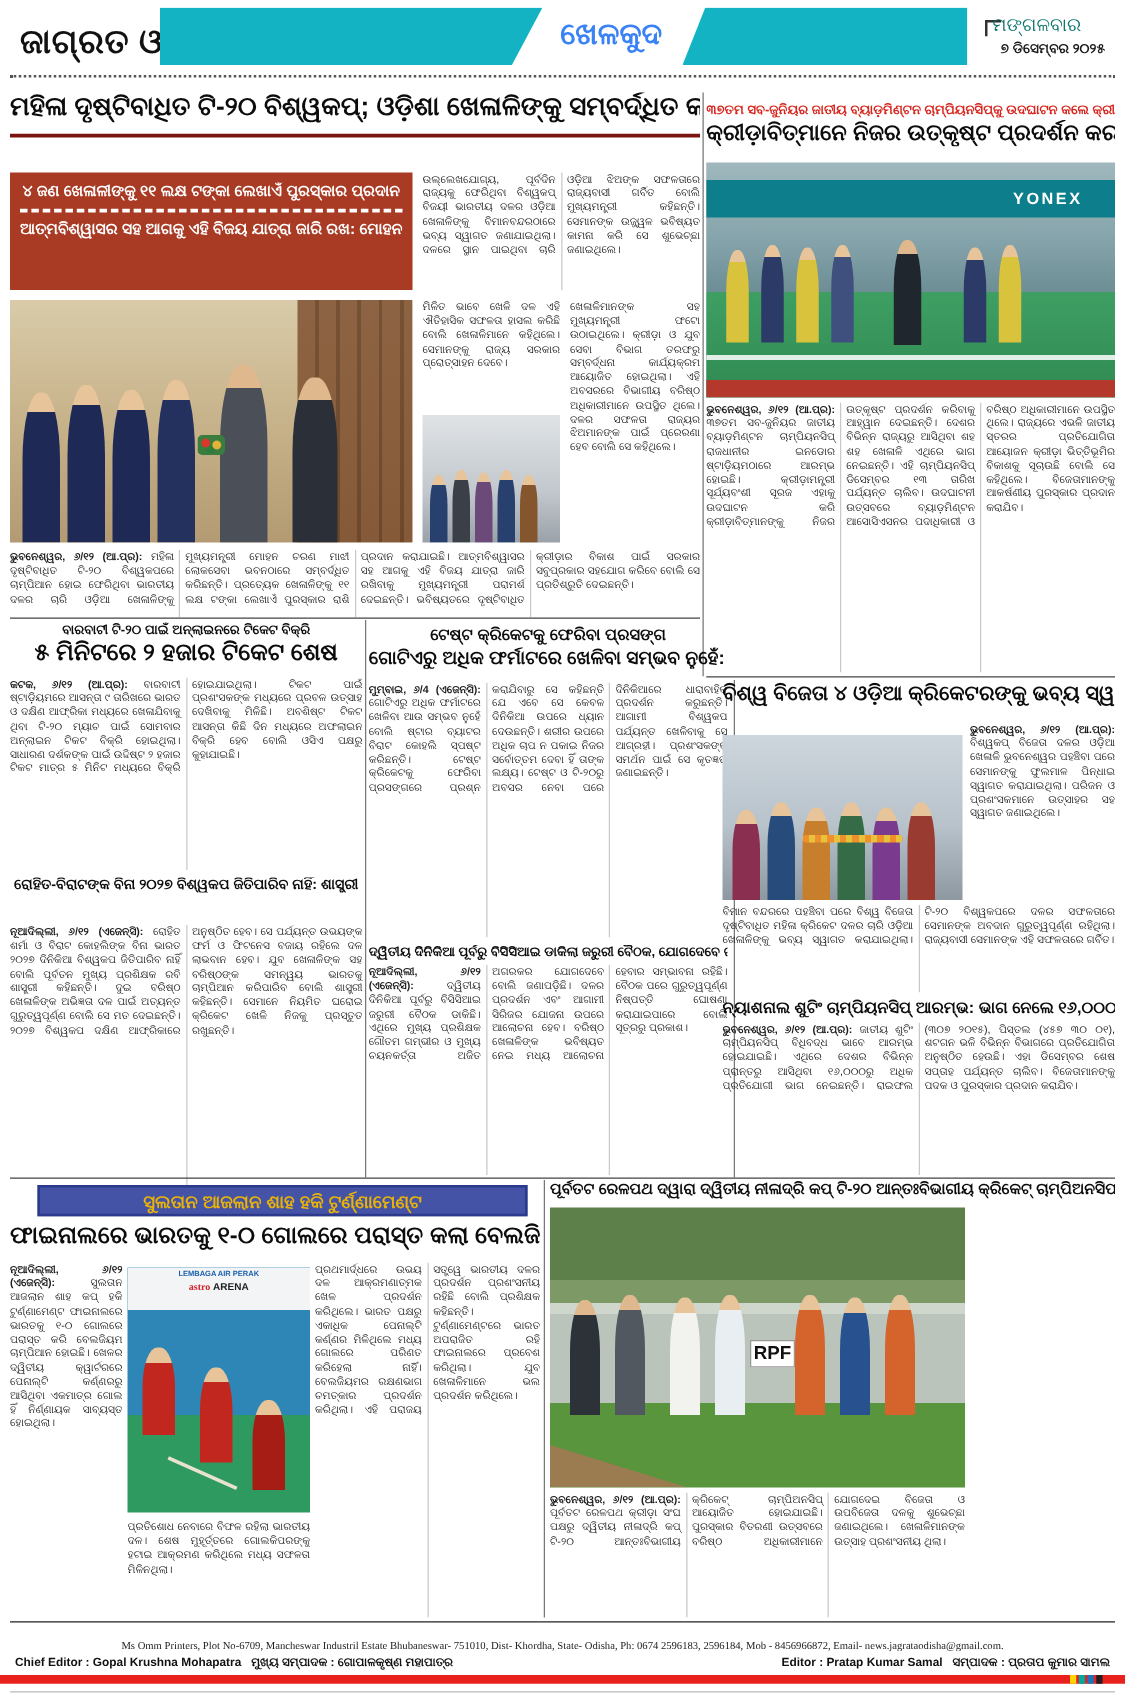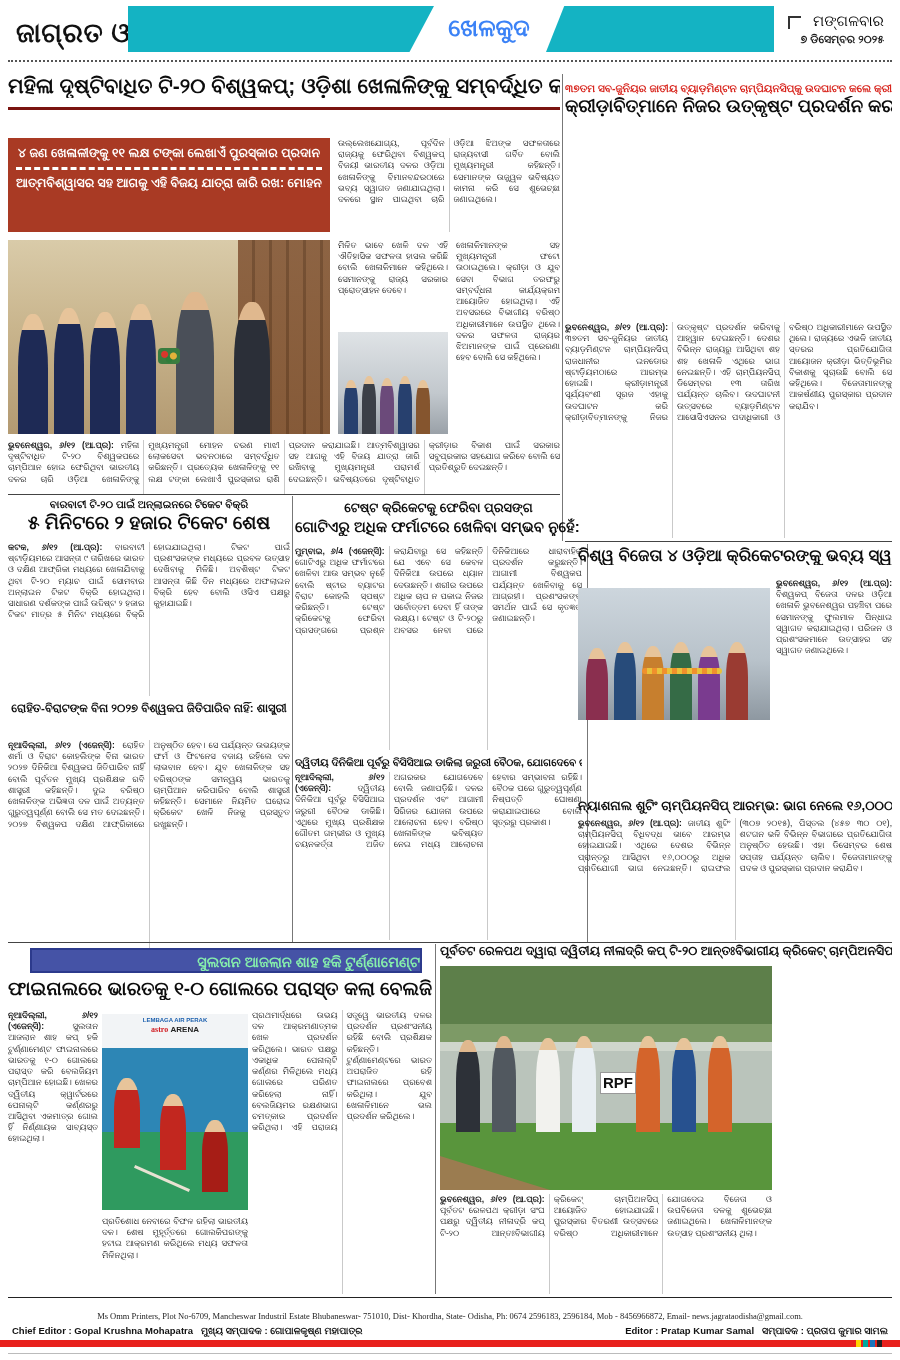--- a/index.html
+++ b/index.html
@@ -24,21 +24,21 @@
 </head>
 <body>
 
 <div class="page">
 
   <div class="abs" style="left:16px;top:18px;font-size:27px;font-weight:800;letter-spacing:0.5px;">ଜାଗ୍ରତ ଓଡ଼ିଶା</div>
   <div class="abs teal-band" style="left:128px;top:6px;width:306px;height:46px;clip-path:polygon(0 0,100% 0,92% 100%,0 100%);"></div>
   <div class="abs" style="left:436px;top:14px;width:106px;text-align:center;font-size:24px;font-weight:bold;color:#3b82f6;">ଖେଳକୁଦ</div>
   <div class="abs teal-band" style="left:546px;top:6px;width:228px;height:46px;clip-path:polygon(8% 0,100% 0,100% 100%,0 100%);"></div>
   <div class="abs" style="left:788px;top:16px;width:11px;height:11px;border-left:2px solid #333;border-top:2px solid #333;"></div>
-  <div class="abs" style="right:16px;top:12px;width:90px;text-align:right;font-size:15px;color:#000000;">ମଙ୍ଗଳବାର</div>
+  <div class="abs" style="right:16px;top:12px;width:90px;font-size:15px;color:#0f766e;">ମଙ୍ଗଳବାର</div>
   <div class="abs" style="right:16px;top:33px;width:120px;text-align:right;font-size:11px;font-weight:bold;color:#1a1a1a;">୭ ଡିସେମ୍ବର ୨୦୨୫</div>
   <div class="dotted" style="left:8px;top:60px;width:884px;"></div>
 
   <div class="abs hl nowrap" style="left:8px;top:74px;width:552px;font-size:21px;">ମହିଳା ଦୃଷ୍ଟିବାଧିତ ଟି-୨୦ ବିଶ୍ୱକପ୍; ଓଡ଼ିଶା ଖେଳାଳିଙ୍କୁ ସମ୍ବର୍ଦ୍ଧିତ କଲେ ମୁଖ୍ୟମନ୍ତ୍ରୀ</div>
   <div class="abs" style="left:8px;top:107px;width:552px;height:3px;background:#7a1410;"></div>
 
   <div class="abs" style="left:8px;top:138px;width:322px;height:94px;background:#a93a24;color:#fff;box-sizing:border-box;padding:8px 8px;">
     <div class="center" style="font-size:12.5px;font-weight:bold;white-space:nowrap;overflow:hidden;">୪ ଜଣ ଖେଳାଳୀଙ୍କୁ ୧୧ ଲକ୍ଷ ଟଙ୍କା ଲେଖାଏଁ ପୁରସ୍କାର ପ୍ରଦାନ</div>
     <div style="border-top:3px dashed #fff;margin:6px 0;"></div>
     <div class="center" style="font-size:12.5px;font-weight:bold;white-space:nowrap;overflow:hidden;">ଆତ୍ମବିଶ୍ୱାସର ସହ ଆଗକୁ ଏହି ବିଜୟ ଯାତ୍ରା ଜାରି ରଖ: ମୋହନ ମାଝୀ</div>
@@ -73,20 +73,34 @@
     <span class="byline">ଭୁବନେଶ୍ୱର, ୬/୧୨ (ଆ.ପ୍ର):</span>
     <span>ମହିଳା ଦୃଷ୍ଟିବାଧିତ ଟି-୨୦ ବିଶ୍ୱକପରେ ଚାମ୍ପିଆନ ହୋଇ ଫେରିଥିବା ଭାରତୀୟ ଦଳର ଚାରି ଓଡ଼ିଆ ଖେଳାଳିଙ୍କୁ ମୁଖ୍ୟମନ୍ତ୍ରୀ ମୋହନ ଚରଣ ମାଝୀ ଲୋକସେବା ଭବନଠାରେ ସମ୍ବର୍ଦ୍ଧିତ କରିଛନ୍ତି। ପ୍ରତ୍ୟେକ ଖେଳାଳିଙ୍କୁ ୧୧ ଲକ୍ଷ ଟଙ୍କା ଲେଖାଏଁ ପୁରସ୍କାର ରାଶି ପ୍ରଦାନ କରାଯାଇଛି। ଆତ୍ମବିଶ୍ୱାସର ସହ ଆଗକୁ ଏହି ବିଜୟ ଯାତ୍ରା ଜାରି ରଖିବାକୁ ମୁଖ୍ୟମନ୍ତ୍ରୀ ପରାମର୍ଶ ଦେଇଛନ୍ତି। ଭବିଷ୍ୟତରେ ଦୃଷ୍ଟିବାଧିତ କ୍ରୀଡ଼ାର ବିକାଶ ପାଇଁ ସରକାର ସବୁପ୍ରକାର ସହଯୋଗ କରିବେ ବୋଲି ସେ ପ୍ରତିଶ୍ରୁତି ଦେଇଛନ୍ତି।</span>
   </div>
 
   <div class="rule-h" style="left:8px;top:494px;width:552px;"></div>
   <div class="rule-v" style="left:562px;top:74px;height:467px;"></div>
 
   <div class="abs kicker-red center nowrap" style="left:565px;top:82px;width:327px;font-size:10.5px;">୩୭ତମ ସବ-ଜୁନିୟର ଜାତୀୟ ବ୍ୟାଡ଼ମିଣ୍ଟନ ଚାମ୍ପିୟନସିପ୍‌କୁ ଉଦଘାଟନ କଲେ କ୍ରୀଡ଼ାମନ୍ତ୍ରୀ</div>
   <div class="abs hl center nowrap" style="left:565px;top:96px;width:327px;font-size:18px;">କ୍ରୀଡ଼ାବିତ୍‌ମାନେ ନିଜର ଉତ୍କୃଷ୍ଟ ପ୍ରଦର୍ଶନ କରନ୍ତୁ: ସୂର୍ଯ୍ୟବଂଶୀ</div>
 
+  <div class="photo" style="left:565px;top:130px;width:327px;height:188px;background:linear-gradient(180deg,#9fb7bd 0%,#88a6ad 30%,#6d8e95 55%,#3f9f63 55%,#2f8a52 100%);">
+    <div class="abs" style="left:0;top:14px;width:100%;height:30px;background:#0d7f8c;">
+      <span class="abs" style="right:26px;top:7px;color:#fff;font-weight:bold;font-size:13px;letter-spacing:2px;">YONEX</span>
+    </div>
+    <div class="fig" style="left:16px;width:18px;height:74px;bottom:44px;background:linear-gradient(#e7c49a 0 10px,#d9c23c 10px);"></div>
+    <div class="fig" style="left:44px;width:18px;height:78px;bottom:44px;background:linear-gradient(#e7c49a 0 10px,#2b3a66 10px);"></div>
+    <div class="fig" style="left:72px;width:18px;height:76px;bottom:44px;background:linear-gradient(#e7c49a 0 10px,#d9c23c 10px);"></div>
+    <div class="fig" style="left:100px;width:18px;height:78px;bottom:44px;background:linear-gradient(#e7c49a 0 10px,#40507e 10px);"></div>
+    <div class="fig" style="left:150px;width:22px;height:84px;bottom:42px;background:linear-gradient(#e0b88e 0 11px,#20262e 11px);"></div>
+    <div class="fig" style="left:206px;width:18px;height:76px;bottom:44px;background:linear-gradient(#e7c49a 0 10px,#2b3a66 10px);"></div>
+    <div class="fig" style="left:234px;width:18px;height:78px;bottom:44px;background:linear-gradient(#e7c49a 0 10px,#d9c23c 10px);"></div>
+    <div class="abs" style="left:0;bottom:30px;width:100%;height:4px;background:#fff;opacity:.85;"></div>
+    <div class="abs" style="left:0;bottom:0;width:100%;height:14px;background:#b5382c;"></div>
+  </div>
 
   <div class="abs body-text" style="left:565px;top:322px;width:327px;height:216px;column-count:3;">
     <span class="byline">ଭୁବନେଶ୍ୱର, ୬/୧୨ (ଆ.ପ୍ର):</span>
     <span>୩୭ତମ ସବ-ଜୁନିୟର ଜାତୀୟ ବ୍ୟାଡ଼ମିଣ୍ଟନ ଚାମ୍ପିୟନସିପ୍ ରାଜଧାନୀର ଇନଡୋର ଷ୍ଟାଡ଼ିୟମଠାରେ ଆରମ୍ଭ ହୋଇଛି। କ୍ରୀଡ଼ାମନ୍ତ୍ରୀ ସୂର୍ଯ୍ୟବଂଶୀ ସୂରଜ ଏହାକୁ ଉଦଘାଟନ କରି କ୍ରୀଡ଼ାବିତ୍‌ମାନଙ୍କୁ ନିଜର ଉତ୍କୃଷ୍ଟ ପ୍ରଦର୍ଶନ କରିବାକୁ ଆହ୍ୱାନ ଦେଇଛନ୍ତି। ଦେଶର ବିଭିନ୍ନ ରାଜ୍ୟରୁ ଆସିଥିବା ଶହ ଶହ ଖେଳାଳି ଏଥିରେ ଭାଗ ନେଇଛନ୍ତି। ଏହି ଚାମ୍ପିୟନସିପ୍ ଡିସେମ୍ବର ୧୩ ତାରିଖ ପର୍ଯ୍ୟନ୍ତ ଚାଲିବ। ଉଦଘାଟନୀ ଉତ୍ସବରେ ବ୍ୟାଡ଼ମିଣ୍ଟନ ଆସୋସିଏସନର ପଦାଧିକାରୀ ଓ ବରିଷ୍ଠ ଅଧିକାରୀମାନେ ଉପସ୍ଥିତ ଥିଲେ। ରାଜ୍ୟରେ ଏଭଳି ଜାତୀୟ ସ୍ତରର ପ୍ରତିଯୋଗିତା ଆୟୋଜନ କ୍ରୀଡ଼ା ଭିତ୍ତିଭୂମିର ବିକାଶକୁ ସୂଚାଉଛି ବୋଲି ସେ କହିଥିଲେ। ବିଜେତାମାନଙ୍କୁ ଆକର୍ଷଣୀୟ ପୁରସ୍କାର ପ୍ରଦାନ କରାଯିବ।</span>
   </div>
   <div class="rule-h" style="left:565px;top:541px;width:327px;"></div>
 
   <div class="abs hl center nowrap" style="left:8px;top:498px;width:282px;font-size:10.5px;">ବାରବାଟୀ ଟି-୨୦ ପାଇଁ ଅନ୍‌ଲାଇନରେ ଟିକେଟ ବିକ୍ରି</div>
   <div class="abs hl center nowrap" style="left:8px;top:512px;width:282px;font-size:19px;">୫ ମିନିଟରେ ୨ ହଜାର ଟିକେଟ ଶେଷ</div>
   <div class="abs body-text" style="left:8px;top:542px;width:282px;height:154px;column-count:2;">
@@ -122,30 +136,31 @@
     <div class="fig" style="left:64px;width:22px;height:74px;background:linear-gradient(#e7c49a 0 11px,#c77f2e 11px);"></div>
     <div class="fig" style="left:92px;width:22px;height:78px;background:linear-gradient(#e7c49a 0 11px,#356b46 11px);"></div>
     <div class="fig" style="left:120px;width:22px;height:74px;background:linear-gradient(#e7c49a 0 11px,#7a3b8f 11px);"></div>
     <div class="fig" style="left:148px;width:22px;height:78px;background:linear-gradient(#e7c49a 0 11px,#9a3b32 11px);"></div>
     <div class="abs" style="left:64px;bottom:46px;width:80px;height:6px;background:repeating-linear-gradient(90deg,#f0902c 0 5px,#e8c23a 5px 10px);border-radius:3px;"></div>
   </div>
   <div class="abs body-text" style="left:776px;top:578px;width:116px;height:142px;">
     <span class="byline">ଭୁବନେଶ୍ୱର, ୬/୧୨ (ଆ.ପ୍ର):</span>
     <span>ବିଶ୍ୱକପ୍ ବିଜେତା ଦଳର ଓଡ଼ିଆ ଖେଳାଳି ଭୁବନେଶ୍ୱର ପହଞ୍ଚିବା ପରେ ସେମାନଙ୍କୁ ଫୁଲମାଳ ପିନ୍ଧାଇ ସ୍ୱାଗତ କରାଯାଇଥିଲା। ପରିଜନ ଓ ପ୍ରଶଂସକମାନେ ଉତ୍ସାହର ସହ ସ୍ୱାଗତ ଜଣାଇଥିଲେ।</span>
   </div>
+  <div class="abs body-text" style="left:578px;top:724px;width:314px;height:70px;column-count:2;">ବିମାନ ବନ୍ଦରରେ ପହଞ୍ଚିବା ପରେ ବିଶ୍ୱ ବିଜେତା ଦୃଷ୍ଟିବାଧିତ ମହିଳା କ୍ରିକେଟ ଦଳର ଚାରି ଓଡ଼ିଆ ଖେଳାଳିଙ୍କୁ ଭବ୍ୟ ସ୍ୱାଗତ କରାଯାଇଥିଲା। ଟି-୨୦ ବିଶ୍ୱକପରେ ଦଳର ସଫଳତାରେ ସେମାନଙ୍କ ଅବଦାନ ଗୁରୁତ୍ୱପୂର୍ଣ୍ଣ ରହିଥିଲା। ରାଜ୍ୟବାସୀ ସେମାନଙ୍କ ଏହି ସଫଳତାରେ ଗର୍ବିତ।</div>
 
   <div class="abs hl center nowrap" style="left:578px;top:798px;width:314px;font-size:13px;">ନ୍ୟାଶନାଲ ଶୁଟିଂ ଚାମ୍ପିୟନସିପ୍ ଆରମ୍ଭ: ଭାଗ ନେଲେ ୧୬,୦୦୦ ପ୍ରତିଯୋଗୀ</div>
   <div class="abs body-text" style="left:578px;top:818px;width:314px;height:122px;column-count:2;">
     <span class="byline">ଭୁବନେଶ୍ୱର, ୬/୧୨ (ଆ.ପ୍ର):</span>
     <span>ଜାତୀୟ ଶୁଟିଂ ଚାମ୍ପିୟନସିପ୍ ବିଧିବଦ୍ଧ ଭାବେ ଆରମ୍ଭ ହୋଇଯାଇଛି। ଏଥିରେ ଦେଶର ବିଭିନ୍ନ ପ୍ରାନ୍ତରୁ ଆସିଥିବା ୧୬,୦୦୦ରୁ ଅଧିକ ପ୍ରତିଯୋଗୀ ଭାଗ ନେଇଛନ୍ତି। ରାଇଫଲ (୩୦୭ ୨୦୧୫), ପିସ୍ତଲ (୪୫୭ ୩୦ ୦୧), ଶଟଗନ ଭଳି ବିଭିନ୍ନ ବିଭାଗରେ ପ୍ରତିଯୋଗିତା ଅନୁଷ୍ଠିତ ହେଉଛି। ଏହା ଡିସେମ୍ବର ଶେଷ ସପ୍ତାହ ପର୍ଯ୍ୟନ୍ତ ଚାଲିବ। ବିଜେତାମାନଙ୍କୁ ପଦକ ଓ ପୁରସ୍କାର ପ୍ରଦାନ କରାଯିବ।</span>
   </div>
 
   <div class="rule-h" style="left:8px;top:942px;width:884px;"></div>
 
-  <div class="abs center" style="left:30px;top:948px;width:392px;height:25px;line-height:25px;background:#4553a6;border:2px solid #2c3a8c;color:#86efac;font-weight:bold;font-size:14.5px;box-sizing:border-box;white-space:nowrap;overflow:hidden;text-align:right;">ସୁଲତାନ ଆଜଲାନ ଶାହ ହକି ଟୁର୍ଣ୍ଣାମେଣ୍ଟ</div>
+  <div class="abs center" style="left:30px;top:948px;width:392px;height:25px;line-height:25px;background:#4553a6;border:2px solid #2c3a8c;color:#eab308;font-weight:bold;font-size:14.5px;box-sizing:border-box;white-space:nowrap;overflow:hidden;">ସୁଲତାନ ଆଜଲାନ ଶାହ ହକି ଟୁର୍ଣ୍ଣାମେଣ୍ଟ</div>
   <div class="abs hl center nowrap" style="left:8px;top:978px;width:424px;font-size:19px;">ଫାଇନାଲରେ ଭାରତକୁ ୧-୦ ଗୋଲରେ ପରାସ୍ତ କଲା ବେଲଜିୟମ</div>
 
   <div class="abs body-text" style="left:8px;top:1010px;width:90px;height:284px;">
     <span class="byline">ନୂଆଦିଲ୍ଲୀ, ୬/୧୨ (ଏଜେନ୍ସି):</span>
     <span>ସୁଲତାନ ଆଜଲାନ ଶାହ କପ୍ ହକି ଟୁର୍ଣ୍ଣାମେଣ୍ଟ ଫାଇନାଲରେ ଭାରତକୁ ୧-୦ ଗୋଲରେ ପରାସ୍ତ କରି ବେଲଜିୟମ ଚାମ୍ପିଆନ ହୋଇଛି। ଖେଳର ଦ୍ୱିତୀୟ କ୍ୱାର୍ଟରରେ ପେନାଲ୍ଟି କର୍ଣ୍ଣରରୁ ଆସିଥିବା ଏକମାତ୍ର ଗୋଲ ହିଁ ନିର୍ଣ୍ଣାୟକ ସାବ୍ୟସ୍ତ ହୋଇଥିଲା।</span>
   </div>
 
   <div class="photo" style="left:102px;top:1014px;width:146px;height:196px;background:linear-gradient(180deg,#2d86b5 0 60%,#2f9a5f 60% 100%);">
     <div class="abs" style="left:0;top:0;width:100%;height:34px;background:#f2f4f6;">
       <div class="center" style="font-size:6px;color:#1b5fae;font-weight:bold;padding-top:3px;">LEMBAGA AIR PERAK</div>

